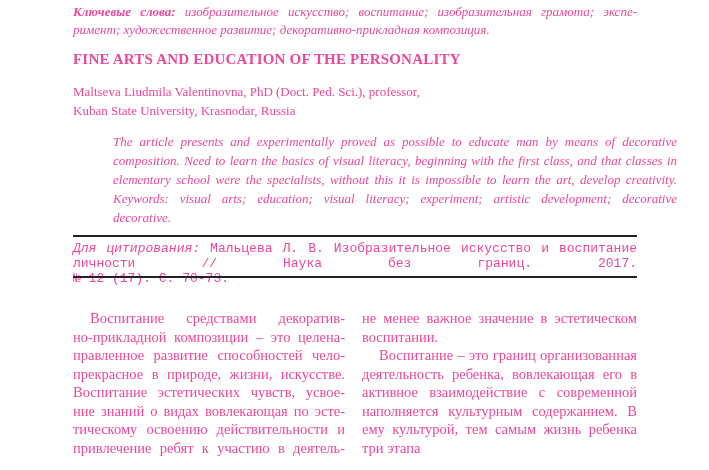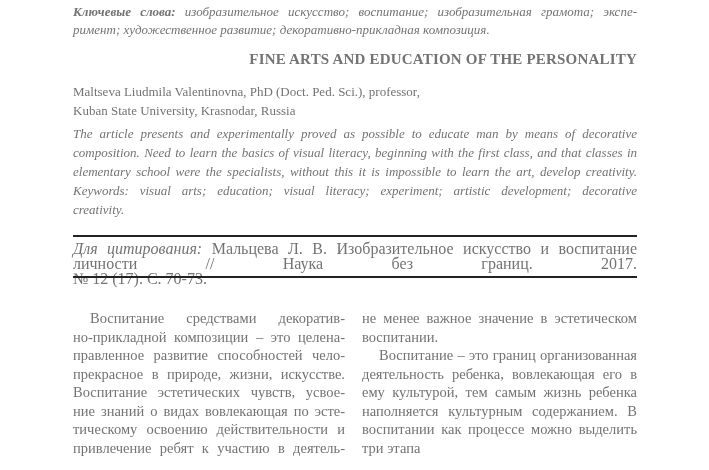--- a/index.html
+++ b/index.html
@@ -2,41 +2,41 @@
 <html><head>
 <meta charset="utf-8">
 <style>
   html, body { margin: 0; padding: 0; background: #ffffff; }
   .page {
     position: relative;
     width: 709px;
     height: 470px;
     background: #ffffff;
     overflow: hidden;
-    color: #737373;
+    color: #ec4899;
     font-family: "Liberation Serif", "DejaVu Serif", serif;
   }
   .block { position: absolute; left: 73px; width: 564px; }
   .jl { text-align: justify; text-align-last: justify; }
   .ind { text-indent: 17px; }
 
   .kw { top: 3px; font-size: 13px; line-height: 18px; font-style: italic; }
   .kw .label { font-weight: bold; }
 
-  .title { top: 49px; font-size: 15px; font-weight: bold; text-align: right; line-height: 20px; letter-spacing: 0.2px; }
+  .title { top: 49px; font-size: 15px; font-weight: bold; text-align: left; line-height: 20px; letter-spacing: 0.2px; }
 
   .authors { top: 82px; font-size: 13px; line-height: 19px; }
 
-  .abstract { top: 124px; font-size: 13px; font-style: italic; line-height: 19px; }
+  .abstract { top: 132px; font-size: 13px; font-style: italic; line-height: 19px; margin-left: 40px; }
 
   .rule { position: absolute; left: 73px; width: 564px; height: 2px; background: #222222; }
   .rule1 { top: 235px; }
   .rule2 { top: 276px; }
 
-  .citation { top: 241px; font-size: 16px; line-height: 15px; }
+  .citation { top: 241px; font-size: 13px; line-height: 15px; font-family: Liberation Mono, monospace; }
   .citation .label { font-style: italic; }
 
   .columns { top: 309px; display: flex; gap: 17px; font-size: 14.5px; line-height: 18.5px; }
   .col-left  { width: 272px; }
   .col-right { width: 275px; }
 </style>
 </head>
 <body>
 
 <div class="page">
@@ -51,21 +51,21 @@
   <div class="block authors">
     <div>Maltseva Liudmila Valentinovna, PhD (Doct. Ped. Sci.), professor,</div>
     <div>Kuban State University, Krasnodar, Russia</div>
   </div>
 
   <div class="block abstract">
     <div class="jl">The article presents and experimentally proved as possible to educate man by means of decorative</div>
     <div class="jl">composition. Need to learn the basics of visual literacy, beginning with the first class, and that classes in</div>
     <div class="jl">elementary school were the specialists, without this it is impossible to learn the art, develop creativity.</div>
     <div class="jl">Keywords: visual arts; education; visual literacy; experiment; artistic development; decorative</div>
-    <div>creativity.</div>
+    <div>decorative.</div>
   </div>
 
   <div class="rule rule1"></div>
 
   <div class="block citation">
     <div class="jl"><span class="label">Для цитирования:</span> <span>Мальцева Л. В. Изобразительное искусство и воспитание личности // Наука без границ. 2017.</span></div>
     <div>№ 12 (17). С. 70-73.</div>
   </div>
 
   <div class="rule rule2"></div>
@@ -79,20 +79,20 @@
       <div class="jl">Воспитание эстетических чувств, усвое-</div>
       <div class="jl">ние знаний о видах вовлекающая по эсте-</div>
       <div class="jl">тическому освоению действительности и</div>
       <div class="jl">привлечение ребят к участию в деятель-</div>
     </div>
     <div class="col-right">
       <div class="jl">не менее важное значение в эстетическом</div>
       <div>воспитании.</div>
       <div class="jl ind">Воспитание – это границ организованная</div>
       <div class="jl">деятельность ребенка, вовлекающая его в</div>
+      <div class="jl">активное взаимодействие с современной</div>
+      <div class="jl">наполняется культурным содержанием. В</div>
       <div class="jl">ему культурой, тем самым жизнь ребенка</div>
-      <div class="jl">наполняется культурным содержанием. В</div>
-      <div class="jl">воспитании как процессе можно выделить</div>
       <div>три этапа</div>
     </div>
   </div>
 
 </div>
 
 </body></html>

